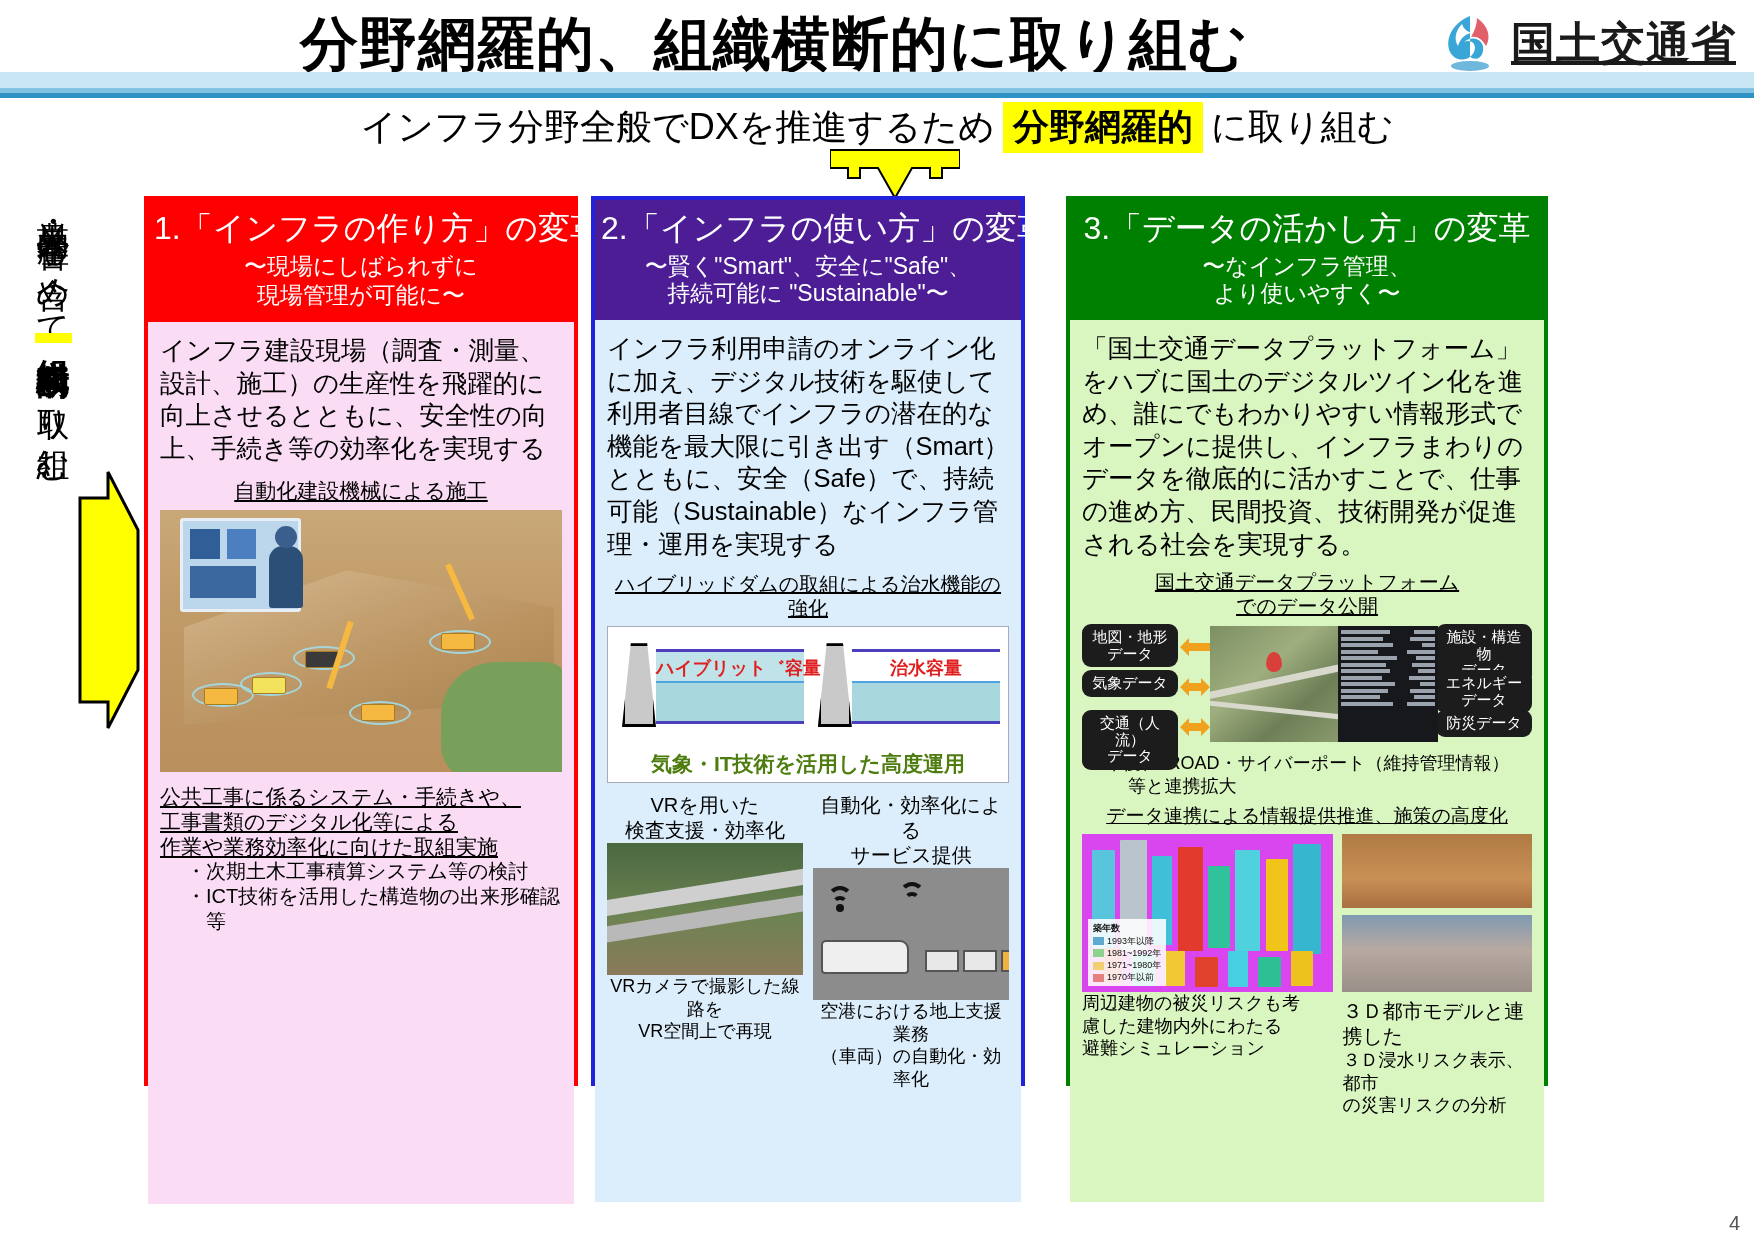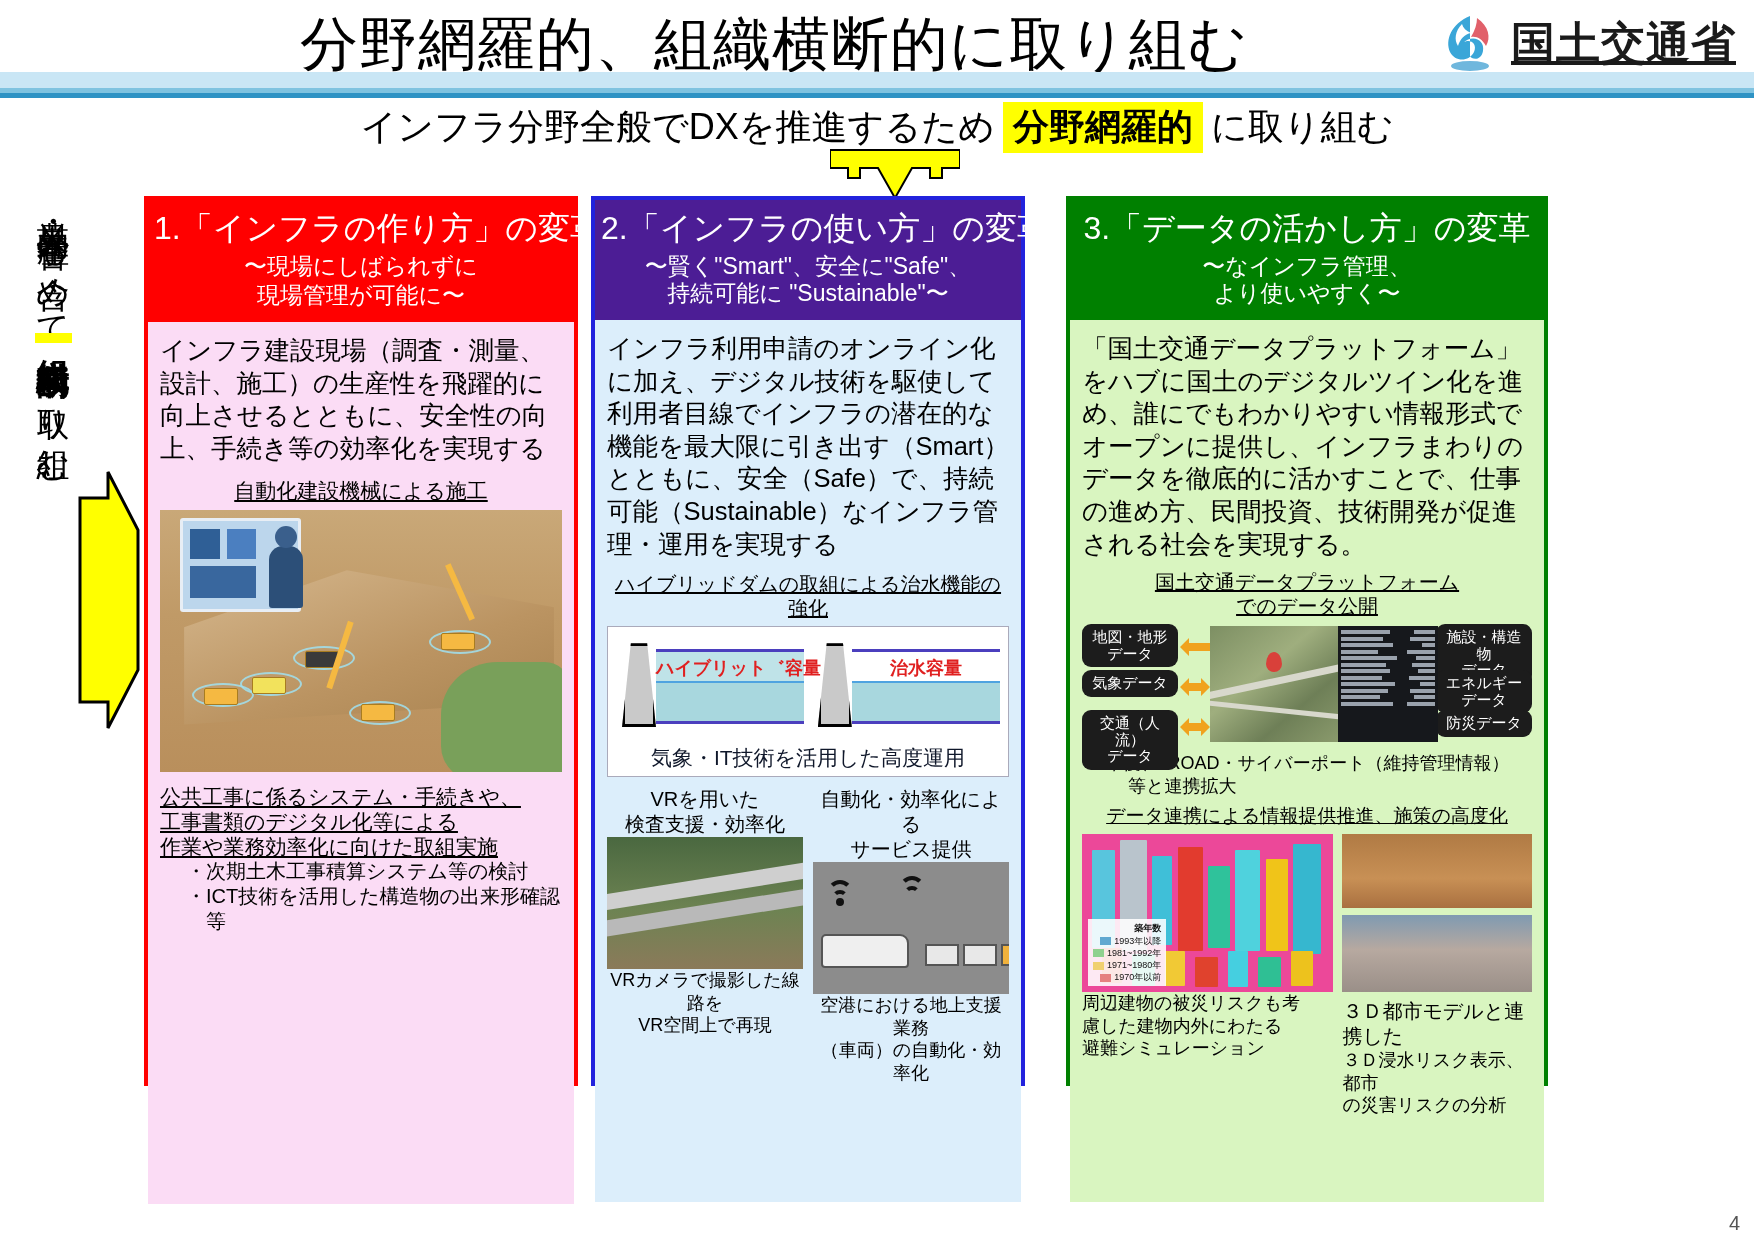--- a/index.html
+++ b/index.html
@@ -8,21 +8,21 @@
     background: #ffffff;
     font-family: "Liberation Sans", "DejaVu Sans", sans-serif;
     position: relative;
     overflow: hidden;
   }
 
   
   #header { position: absolute; left: 0; top: 0; width: 1754px; height: 95px; }
   #slide-title {
     position: absolute; left: 300px; top: 8px; width: 1000px;
-    font-size: 58px; font-weight: normal; letter-spacing: 1px;
+    font-size: 58px; font-weight: bold; letter-spacing: 1px;
     color: #000; white-space: nowrap; line-height: 72px;
   }
   #logo-wrap {
     position: absolute; right: 18px; top: 12px;
     display: flex; align-items: center; gap: 12px;
   }
   #logo-mark { width: 58px; height: 62px; position: relative; }
   #logo-text { font-size: 44px; font-weight: bold; color: #1a1a1a; letter-spacing: 1px; text-decoration: underline; }
 
   #band-light { position: absolute; left: 0; top: 72px; width: 1754px; height: 18px; background: #c9e6f5; }
@@ -112,21 +112,21 @@
               background: #c9c9c9; border: 3px solid #000;
               clip-path: polygon(26% 0%, 74% 0%, 100% 100%, 0% 100%); }
   .res { position: absolute; left: 40px; right: 0; }
   .res .lvl-top { position: absolute; left: 0; right: 0; height: 3px; background: #4b3fbe; }
   .res .lvl-mid { position: absolute; left: 0; right: 0; height: 2px; background: #4fa3e0; }
   .res .lvl-bot { position: absolute; left: 0; right: 0; height: 3px; background: #4b3fbe; }
   .res .fill-a { position: absolute; left: 0; right: 0; background: #bfe3e8; }
   .res .fill-b { position: absolute; left: 0; right: 0; background: #a8d7de; }
   .res .lab { position: absolute; left: 0; right: 0; text-align: center; font-size: 18px;
               font-weight: bold; color: #e02020; white-space: nowrap; }
-  #dam-foot { text-align: center; font-size: 21px; font-weight: normal; color: #0f172a; margin-top: 15px; }
+  #dam-foot { text-align: center; font-size: 21px; font-weight: bold; color: #4d7c0f; margin-top: 21px; }
 
   
   #c2-pics { display: flex; gap: 10px; margin-top: 10px; }
   #c2-pics > div { flex: 1; }
   .pic-vr { height: 132px; background: linear-gradient(#4a6840,#6d8352 55%,#8b7a5a); position: relative; overflow: hidden; }
   .pic-vr .rail { position: absolute; left: -10%; top: 30%; width: 130%; height: 16px;
                   background: #cfcfcf; transform: rotate(-9deg); box-shadow: 0 26px 0 #b9b9b9; }
   .pic-air { height: 132px; background: #8c8c8c; position: relative; overflow: hidden; }
   .pic-air .bus { position: absolute; left: 8px; bottom: 26px; width: 88px; height: 34px;
                   background: #efefef; border: 2px solid #555; border-radius: 5px 9px 4px 4px; }
@@ -151,21 +151,21 @@
   #plat-map .road { position: absolute; left: -20%; top: 44%; width: 150%; height: 7px; background: #d8d8cc; transform: rotate(-12deg); }
   #plat-map .pin { position: absolute; left: 44%; top: 22%; width: 16px; height: 20px; background: #d9403a;
                    border-radius: 50% 50% 50% 50% / 60% 60% 40% 40%; }
   #plat-panel { width: 44%; height: 100%; background: #16181c; padding: 4px 3px; }
   #plat-panel .row { display: flex; justify-content: space-between; margin-bottom: 2.5px; }
   #plat-panel .row i { display: block; height: 4px; background: #9aa2ad; }
 
   #c3-pics { display: flex; gap: 9px; margin-top: 6px; }
   #c3-left { width: 57%; }
   #c3-right { width: 43%; display: flex; flex-direction: column; gap: 7px; }
-  #pic-3d { height: 158px; background: #ec4899; position: relative; overflow: hidden; text-align: right; }
+  #pic-3d { height: 158px; background: #d946ef; position: relative; overflow: hidden; }
   #pic-3d .blk { position: absolute; border-radius: 1px; }
   #legend3d { position: absolute; left: 6px; bottom: 6px; background: rgba(255,255,255,.88);
               font-size: 9px; line-height: 1.35; padding: 3px 5px; color: #111; }
   #legend3d .sw { display: inline-block; width: 11px; height: 8px; margin-right: 3px; vertical-align: middle; }
   #pic-flood { height: 74px; background: linear-gradient(#b07a44,#c89055 60%,#a97040); }
   #pic-terr  { height: 77px; background: linear-gradient(#7f9ab1,#b7a9a0 45%,#9a8f88); }
 
   #page-num { position: absolute; right: 14px; bottom: 6px; font-size: 20px; color: #555; }
 </style>
 </head>

